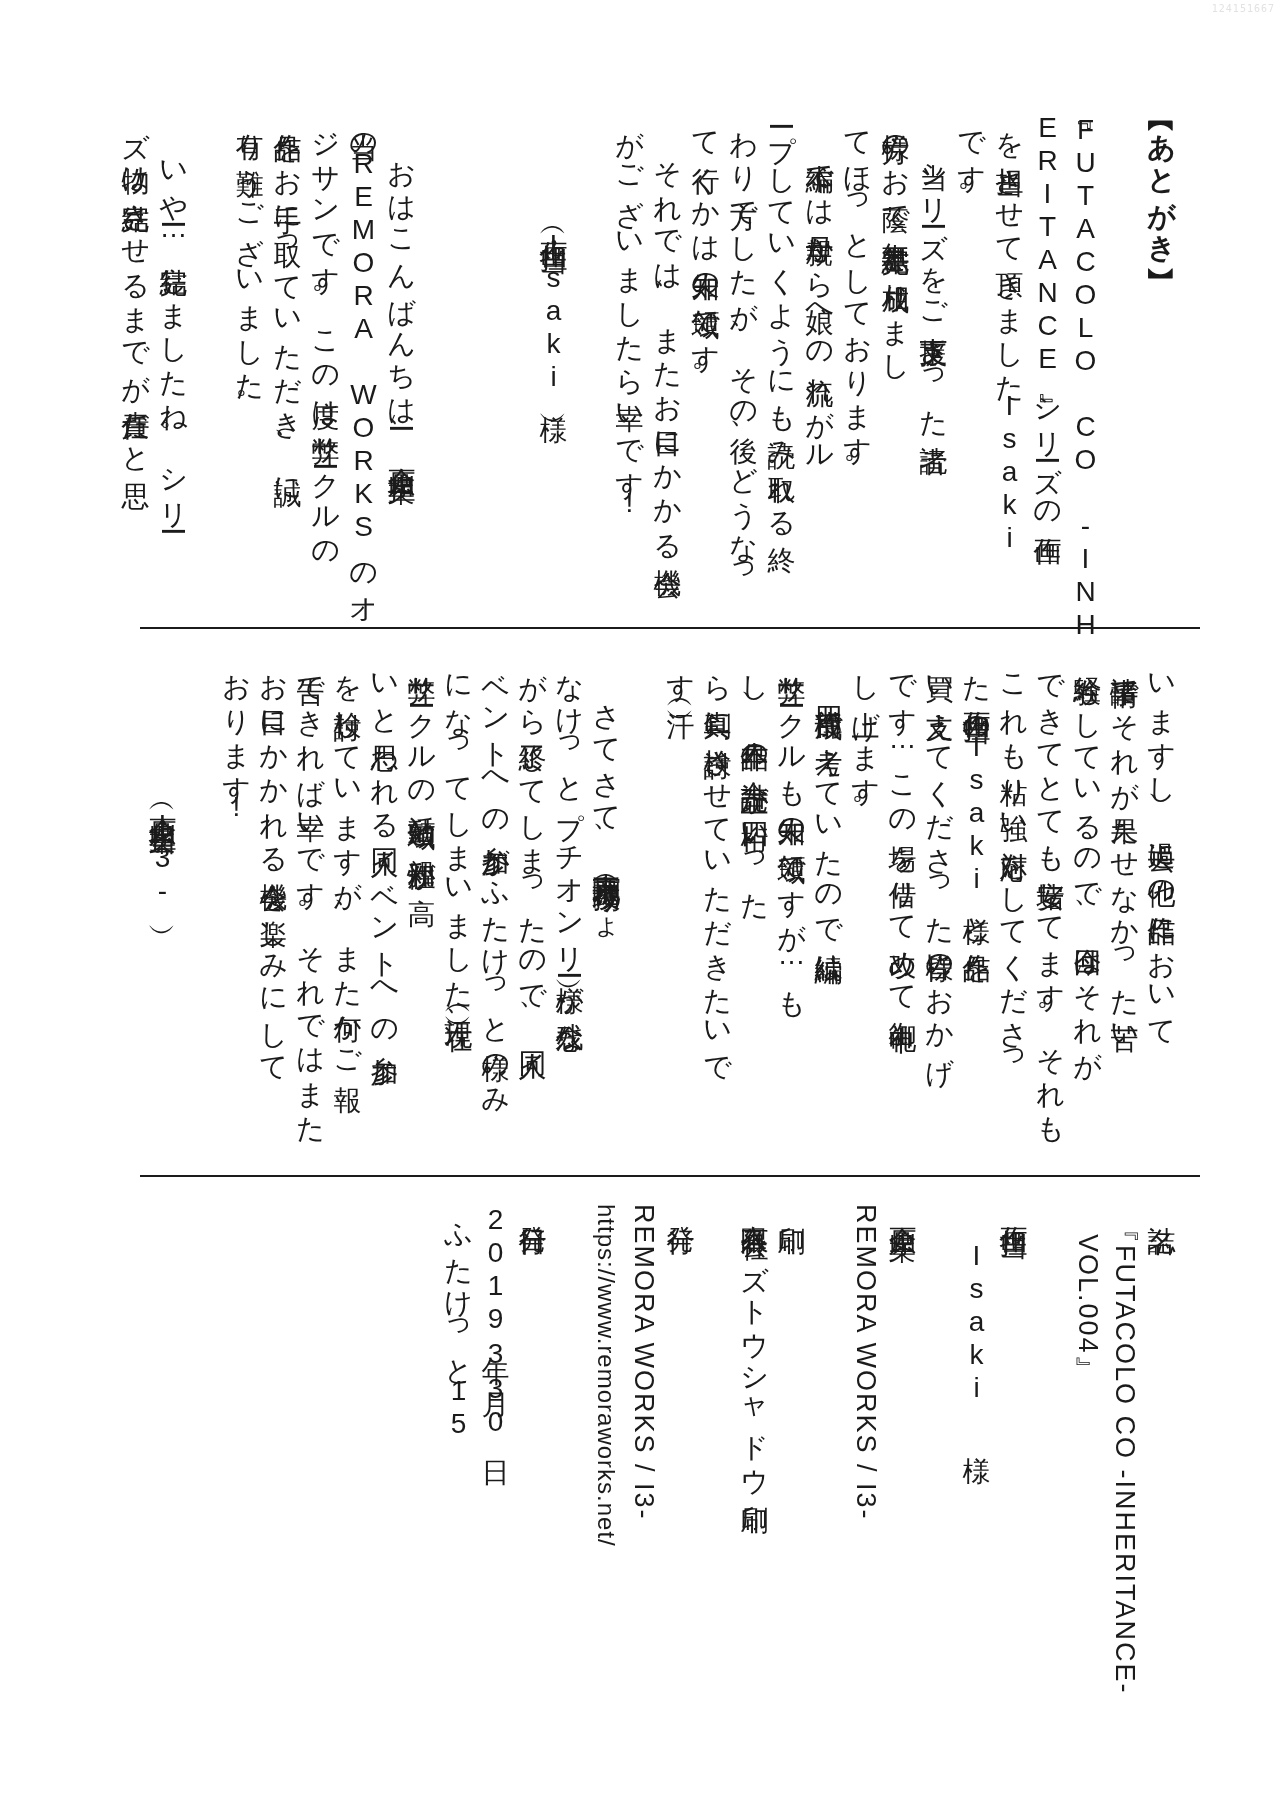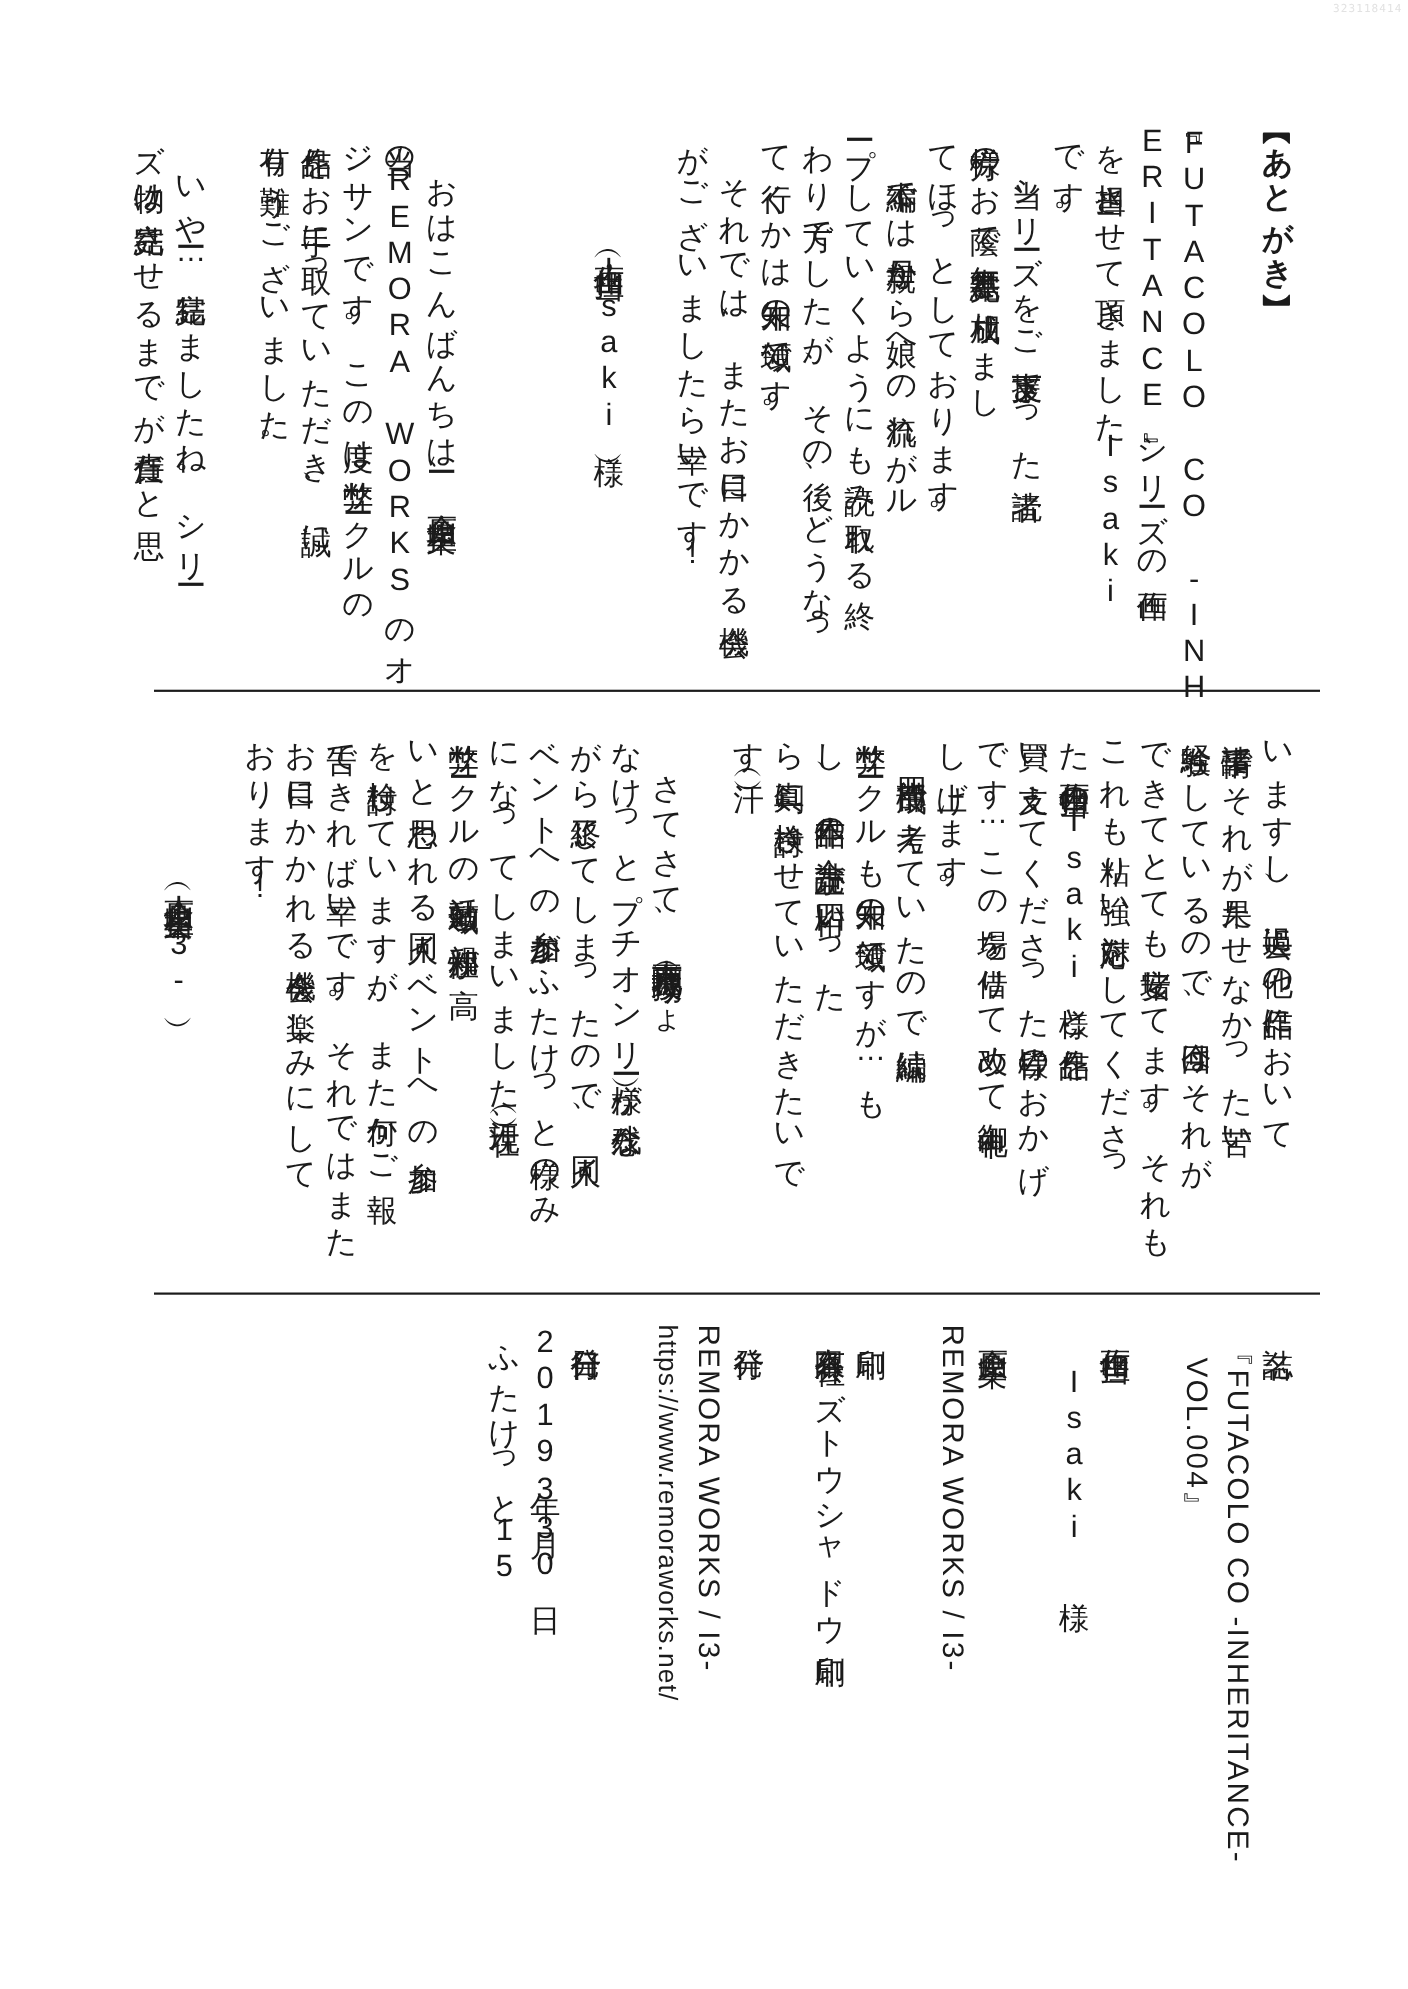--- a/index.html
+++ b/index.html
@@ -44,21 +44,21 @@
     background:#1b1b1b;
   }
   .d1{top:627px;}
   .d2{top:1175px;}
 </style>
 </head>
 <body>
 
 <div class="page">
 
-  <div class="watermark">323118414</div>
+  <div class="watermark">124151667</div>
 
   <section class="vblock block-top" id="top-section">
       <div class="vcol hdr">【あとがき】</div>
       <div class="vcol" style="margin-block-start: 38px;">『FUTACOLO CO -INH</div>
       <div class="vcol">ERITANCE』シリーズの作画</div>
       <div class="vcol">を担当させて頂きましたIsaki</div>
       <div class="vcol">です。</div>
       <div class="vcol">　当シリーズをご支援下さった読者</div>
       <div class="vcol">様方のお蔭で無事完結と相成りまし</div>
       <div class="vcol">てほっとしております。</div>

